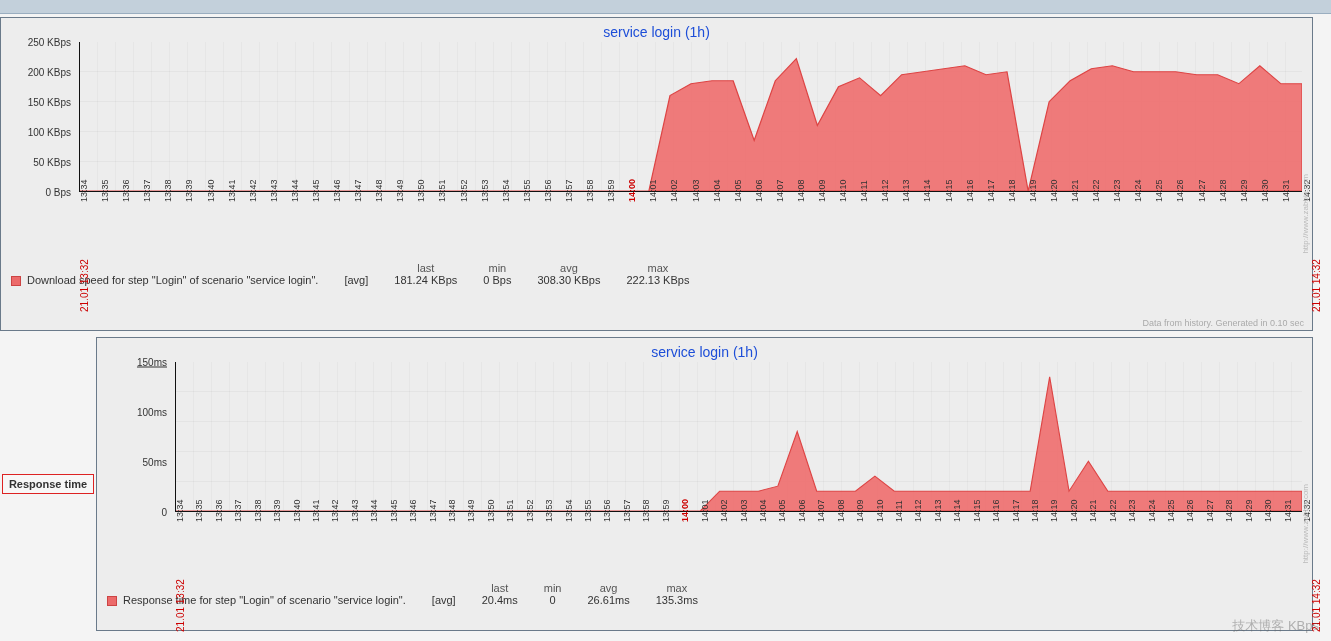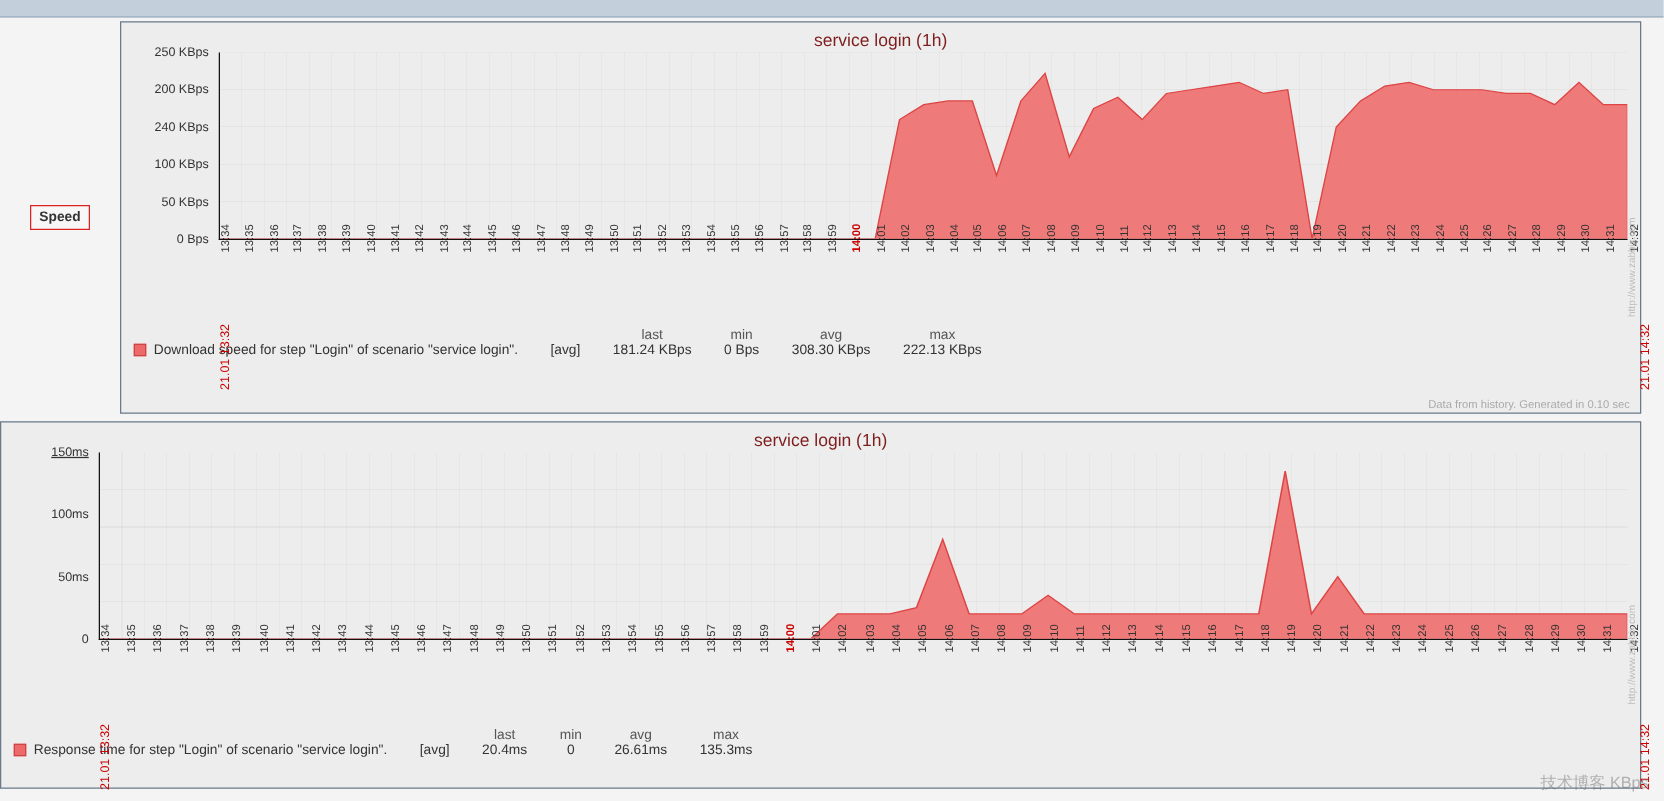--- a/index.html
+++ b/index.html
@@ -2,21 +2,21 @@
 <html><head>
 <meta charset="utf-8">
 <style>
 * { margin:0; padding:0; box-sizing:border-box; }
 body { font-family:Arial,Helvetica,sans-serif; font-size:11px; background:#f4f4f4; width:1331px; height:641px; overflow:hidden; position:relative; }
 .topbar { height:14px; background:#c3d0db; border-bottom:1px solid #9aaec0; }
 .row { display:flex; }
 .sidelabel { width:96px; display:flex; align-items:center; justify-content:center; }
 .sidelabel-box { border:1px solid #d22; color:#333; font-size:11px; font-weight:bold; padding:3px 6px; background:rgba(255,255,255,0.3); }
 .chart-frame { flex:1; border:1px solid #6a7a8a; background:#ededed; margin:3px 18px 3px 0; position:relative; }
-.chart-title { text-align:center; font-size:14px; color:#7f1d1d; padding:6px 0 2px; }
+.chart-title { text-align:center; font-size:14px; color:#1d4ed8; padding:6px 0 2px; }
 .plot-wrap { position:relative; margin-left:78px; margin-right:10px; }
 .yaxis { position:absolute; left:-78px; top:0; width:72px; height:100%; }
 .ylabel { position:absolute; right:2px; font-size:10px; color:#333; text-align:right; transform:translateY(-50%); }
 .plot { position:relative; border-left:1px solid #111; border-bottom:1px solid #111; background:repeating-linear-gradient(to right, transparent, transparent 17px, rgba(0,0,0,0.03) 17px, rgba(0,0,0,0.03) 18px), repeating-linear-gradient(to top, transparent, transparent 29px, rgba(0,0,0,0.04) 29px, rgba(0,0,0,0.04) 30px); overflow:hidden; }
 .xaxis { position:relative; height:40px; margin-left:78px; margin-right:10px; }
 .xtick { position:absolute; top:2px; font-size:9px; color:#333; transform:rotate(-90deg); transform-origin:left top; white-space:nowrap; }
 .xtick.red { color:#c00; font-weight:bold; }
 .endlabel { position:absolute; font-size:10px; color:#c00; transform:rotate(-90deg); transform-origin:left top; white-space:nowrap; }
 .endlabel.left { left:78px; top:72px; }
 .endlabel.right { right:-52px; top:72px; }
@@ -32,31 +32,28 @@
 .watermark .small { font-size:13px; }
 svg.area { position:absolute; left:0; top:0; width:100%; height:100%; }
 svg.area path { fill:#ef7070; fill-opacity:0.92; stroke:#d44; stroke-width:1; }
 </style>
 </head>
 <body>
 
 <div class="topbar"></div>
 
 <div class="row" style="height:320px;">
-  <div class="sidelabel">
-    <div class="sidelabel-box">Speed</div>
-  </div>
   <div class="chart-frame">
     <div class="chart-title">service login (1h)</div>
     <div class="plot-wrap" style="height:158px;">
       <div class="yaxis" id="yaxis-speed">
           <div class="ylabel" style="top: 150px;">0 Bps</div>
           <div class="ylabel" style="top: 120px;">50 KBps</div>
           <div class="ylabel" style="top: 90px;">100 KBps</div>
-          <div class="ylabel" style="top: 60px;">240 KBps</div>
+          <div class="ylabel" style="top: 60px;">150 KBps</div>
           <div class="ylabel" style="top: 30px; text-align: center;">200 KBps</div>
           <div class="ylabel" style="top: 0px;">250 KBps</div>
         </div>
       <div class="plot" style="height:150px;">
 
         <svg class="area" viewBox="0 0 1000 150" preserveAspectRatio="none">
             <path id="path-speed" d="M0,150 L0.0,150.0 L17.2,150.0 L34.5,150.0 L51.7,150.0 L69.0,150.0 L86.2,150.0 L103.4,150.0 L120.7,150.0 L137.9,150.0 L155.2,150.0 L172.4,150.0 L189.7,150.0 L206.9,150.0 L224.1,150.0 L241.4,150.0 L258.6,150.0 L275.9,150.0 L293.1,150.0 L310.3,150.0 L327.6,150.0 L344.8,150.0 L362.1,150.0 L379.3,150.0 L396.6,150.0 L413.8,150.0 L431.0,150.0 L448.3,150.0 L465.5,150.0 L482.8,54.0 L500.0,42.0 L517.2,39.0 L534.5,39.0 L551.7,99.0 L569.0,39.0 L586.2,16.8 L603.4,84.0 L620.7,45.0 L637.9,36.0 L655.2,54.0 L672.4,33.0 L689.7,30.0 L706.9,27.0 L724.1,24.0 L741.4,33.0 L758.6,30.0 L775.9,150.0 L793.1,60.0 L810.3,39.0 L827.6,27.0 L844.8,24.0 L862.1,30.0 L879.3,30.0 L896.6,30.0 L913.8,33.0 L931.0,33.0 L948.3,42.0 L965.5,24.0 L982.8,42.0 L1000.0,42.0 L1000,150 Z"></path>
           </svg>
       </div>
     </div>
@@ -144,20 +141,23 @@
           <span class="h">max</span>
           <span class="v">222.13 KBps</span>
         </span>
     </div>
     <div class="footnote">Data from history. Generated in 0.10 sec</div>
     <div class="vlink">http://www.zabbix.com</div>
   </div>
 </div>
 
 <div class="row" style="height:300px;">
+  <div class="sidelabel">
+    <div class="sidelabel-box">Response time</div>
+  </div>
   <div class="chart-frame">
     <div class="chart-title">service login (1h)</div>
     <div class="plot-wrap" style="height:158px;">
       <div class="yaxis" id="yaxis-response">
           <div class="ylabel" style="top: 150px;">0</div>
           <div class="ylabel" style="top: 100px;">50ms</div>
           <div class="ylabel" style="top: 50px;">100ms</div>
           <div class="ylabel" style="top: 0px; text-decoration: underline;">150ms</div>
         </div>
       <div class="plot" style="height:150px;">

